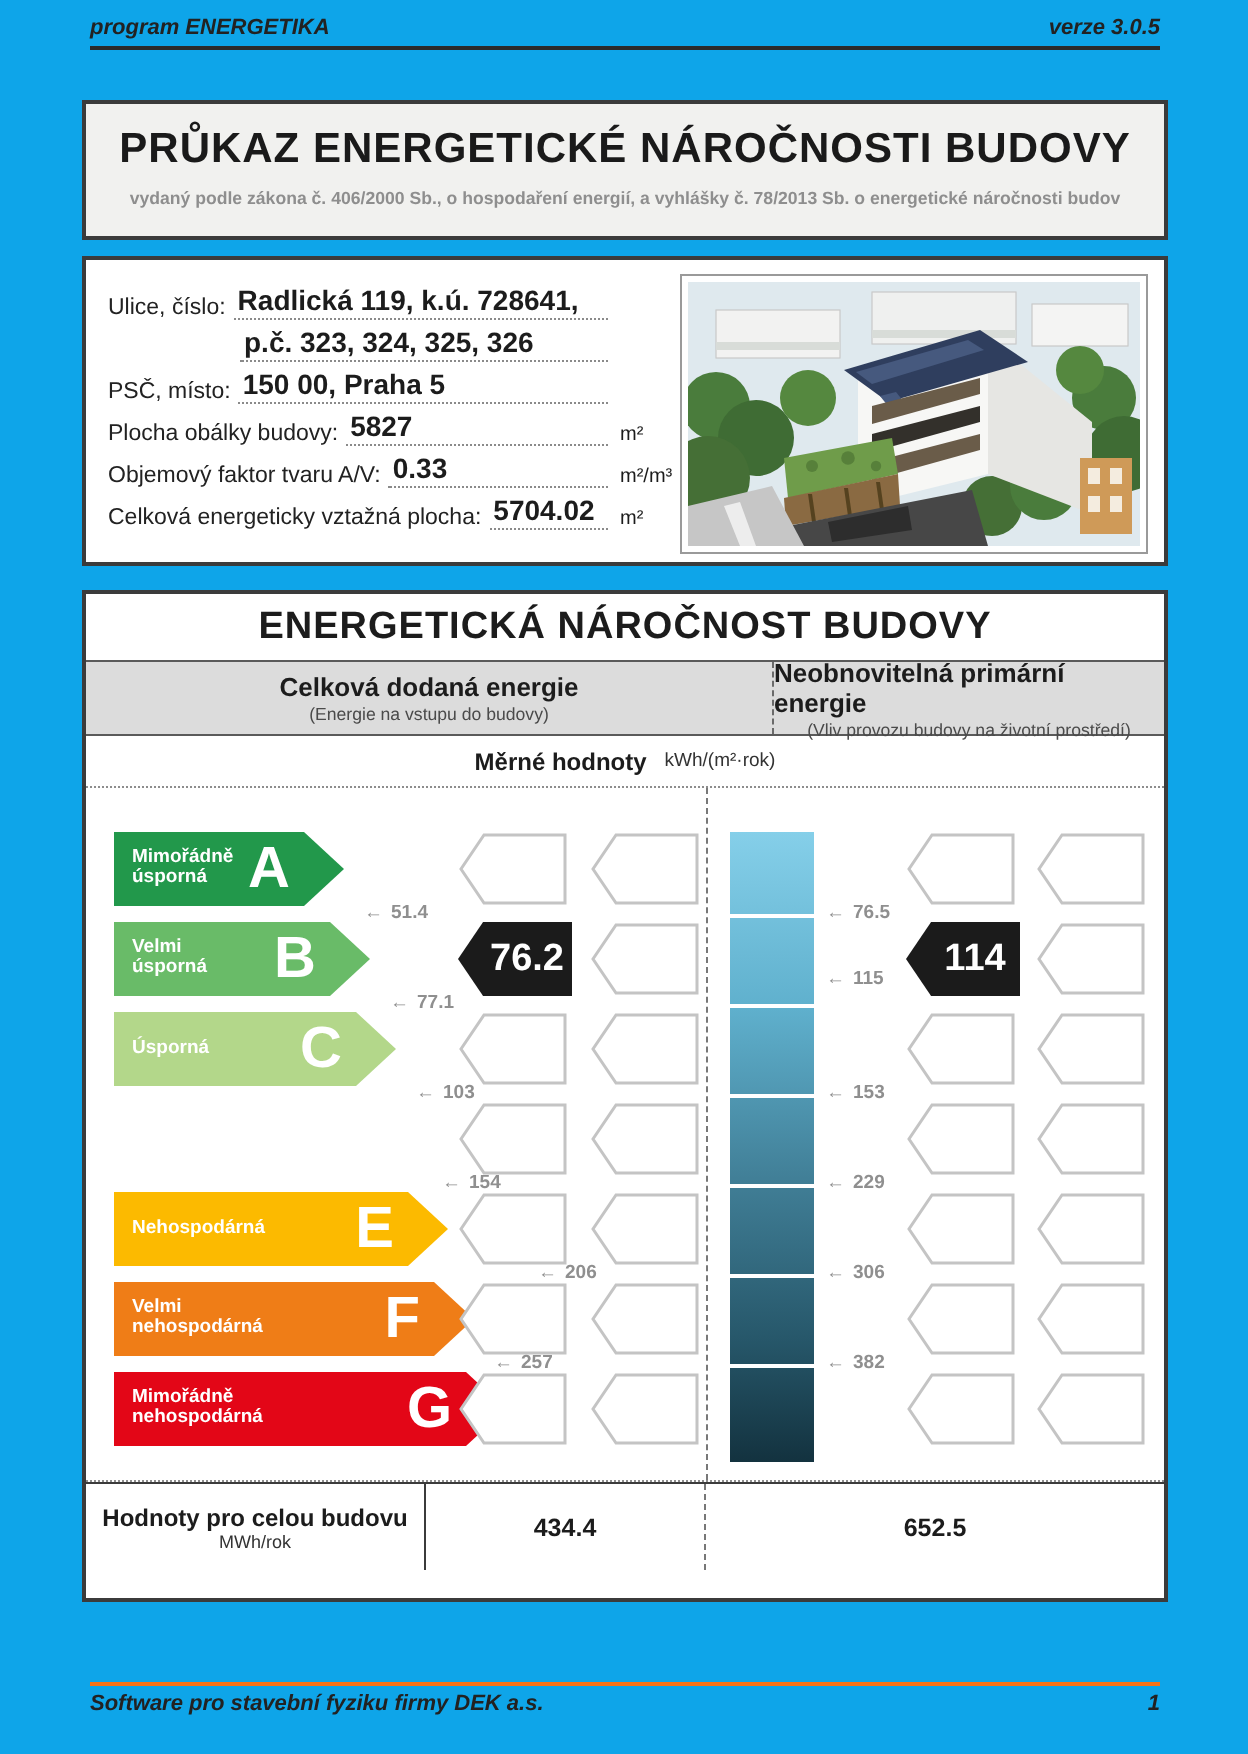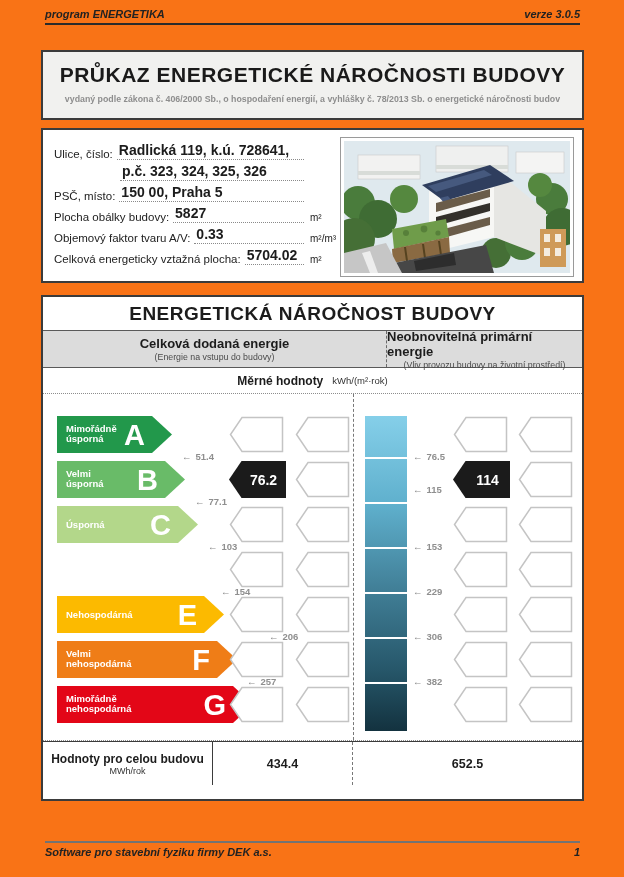--- a/index.html
+++ b/index.html
@@ -1,26 +1,26 @@
 <!DOCTYPE html>
 <html><head>
 <meta charset="utf-8">
 <style>
   * { margin:0; padding:0; box-sizing:border-box; }
   html,body { background:#ffffff; }
   body { font-family:"Liberation Sans", sans-serif; color:#1c1c1c; }
-  .page { position:relative; width:624px; height:877px; background:#f97316; overflow:hidden; }
+  .page { position:relative; width:624px; height:877px; background:#0ea5e9; overflow:hidden; }
 
   
   .run-head { position:absolute; left:45px; width:535px; top:8px;
     border-bottom:2px solid #2b2b2b; padding-bottom:3px;
     display:flex; justify-content:space-between;
     font-size:11px; font-weight:bold; font-style:italic; color:#222; }
   .run-foot { position:absolute; left:45px; width:535px; top:841px;
-    border-top:2px solid #737373; padding-top:3px;
+    border-top:2px solid #f97316; padding-top:3px;
     display:flex; justify-content:space-between;
     font-size:11px; font-weight:bold; font-style:italic; color:#222; }
 
   
   .title-box { position:absolute; left:41px; top:50px; width:543px; height:70px;
     border:2px solid #3b3b3b; background:#f1f1ef; text-align:center; padding-top:11px; }
   .title-box h1 { font-size:21px; letter-spacing:.5px; color:#1a1a1a; }
   .title-box .sub { margin-top:7px; font-size:8.8px; font-weight:bold; color:#8e8e8e; }
 
   
@@ -62,21 +62,21 @@
   .class-arrow .cl-label { position:absolute; left:9px; top:50%; transform:translateY(-50%);
     font-size:9.5px; font-weight:bold; line-height:1.15; white-space:pre-line; }
   .class-arrow .cl-letter { position:absolute; right:27px; top:50%; transform:translateY(-50%);
     font-size:29px; font-weight:bold; }
   .thr { position:absolute; font-size:9.5px; font-weight:bold; color:#8f8f8f; white-space:nowrap; }
   .thr .ar { letter-spacing:-1px; margin-right:5px; }
   .outline-arrow { position:absolute; width:55px; height:37px; }
   .marker-arrow { position:absolute; width:57px; height:37px; background:#1b1b1b;
     clip-path:polygon(22% 0, 100% 0, 100% 100%, 22% 100%, 0 50%);
     display:flex; align-items:center; justify-content:center;
-    color:#fff; font-size:14px; font-weight:bold; padding-left:12px; }
+    color:#fff; font-size:19px; font-weight:bold; padding-left:12px; }
   .ref-bar { position:absolute; left:322px; top:22px; width:42px; height:315px; }
   .ref-bar .seg-line { position:absolute; left:0; width:100%; height:2px; background:#fff; }
 
   .totals-row { height:44px; border-top:1.5px solid #3b3b3b; display:flex; }
   .totals-label { width:170px; border-right:1.5px solid #3b3b3b;
     display:flex; flex-direction:column; align-items:center; justify-content:center; }
   .totals-label .t { font-size:12px; font-weight:bold; }
   .totals-label .u { font-size:9px; color:#333; }
   .totals-val { display:flex; align-items:center; justify-content:center;
     font-size:12.5px; font-weight:bold; }

